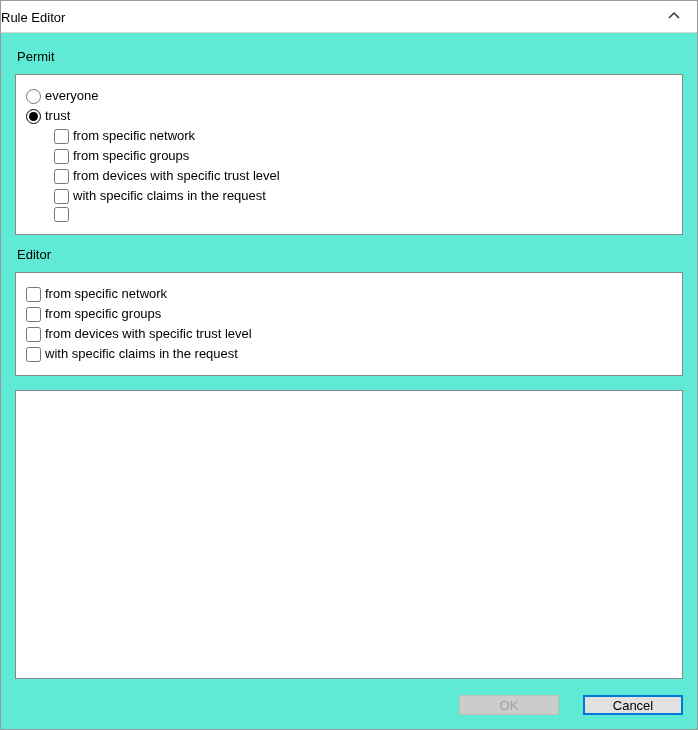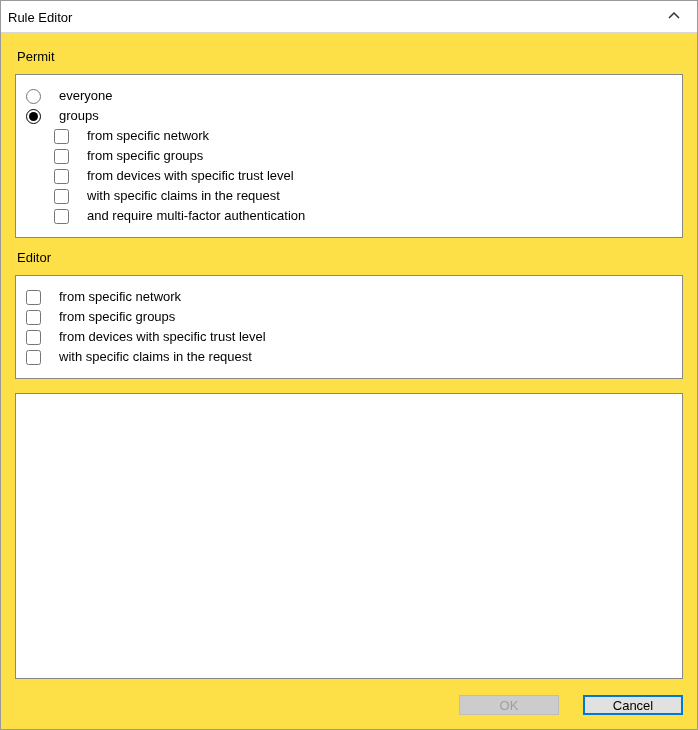--- a/index.html
+++ b/index.html
@@ -20,56 +20,56 @@
       height: 730px;
       border: 1px solid #999;
       background: #fff;
       display: flex;
       flex-direction: column;
     }
     .titlebar {
       display: flex;
       align-items: center;
       justify-content: space-between;
-      padding: 6px 12px 4px 7px;
+      padding: 6px 12px 4px 0;
       background: #fff;
       border-bottom: 1px solid #d8d8d8;
     }
     .title-text {
       font-size: 13px;
       color: #000;
     }
     .collapse-icon {
       font-size: 14px;
       color: #333;
       cursor: pointer;
       padding: 2px 4px;
     }
     .content {
       flex: 1;
-      background: #fde047;
+      background: #5eead4;
       padding: 10px 14px 14px 14px;
       display: flex;
       flex-direction: column;
       gap: 6px;
     }
     .section-label {
       font-size: 13px;
       color: #000;
       margin: 6px 0 4px 2px;
     }
     .panel {
       background: #fff;
       border: 1px solid #888;
       padding: 10px 10px 10px 10px;
     }
     .radio-row, .check-row {
       display: flex;
       align-items: center;
-      gap: 18px;
+      gap: 4px;
       margin: 2px 0;
       line-height: 18px;
     }
     .sub-checks {
       margin-left: 28px;
     }
     .radio-row input[type="radio"],
     .check-row input[type="checkbox"] {
       width: 15px;
       height: 15px;
@@ -130,42 +130,41 @@
   <div class="content">
 
     <div class="section-label">Permit</div>
     <div class="panel">
       <div class="radio-row">
         <input type="radio" name="permit" style="">
         <label>everyone</label>
       </div>
       <div class="radio-row">
         <input type="radio" name="permit" checked="" style="">
-        <label>groups</label>
+        <label>trust</label>
       </div>
       <div class="sub-checks">
         <div class="check-row">
           <input type="checkbox" style="">
           <label>from specific network</label>
         </div>
         <div class="check-row">
           <input type="checkbox" style="">
           <label>from specific groups</label>
         </div>
         <div class="check-row">
           <input type="checkbox" style="">
           <label>from devices with specific trust level</label>
         </div>
         <div class="check-row">
           <input type="checkbox" style="">
           <label>with specific claims in the request</label>
         </div>
         <div class="check-row">
           <input type="checkbox" style="">
-          <label>and require multi-factor authentication</label>
         </div>
       </div>
     </div>
 
     <div class="section-label">Editor</div>
     <div class="panel">
       <div class="check-row">
         <input type="checkbox" style="">
         <label>from specific network</label>
       </div>

